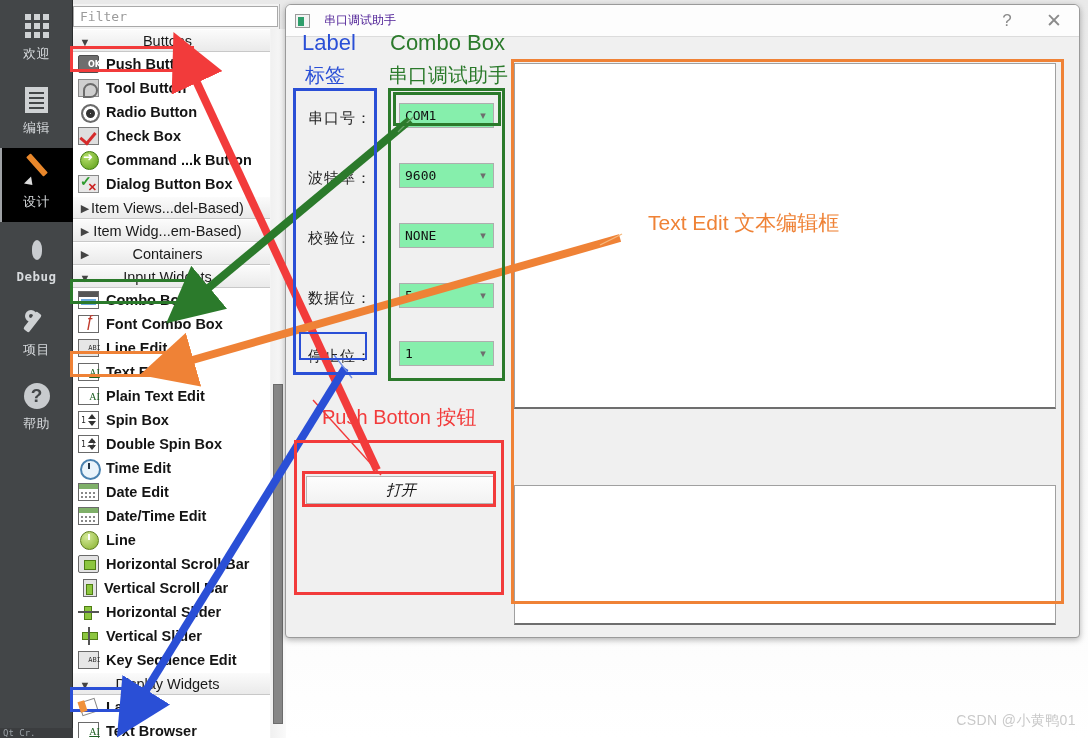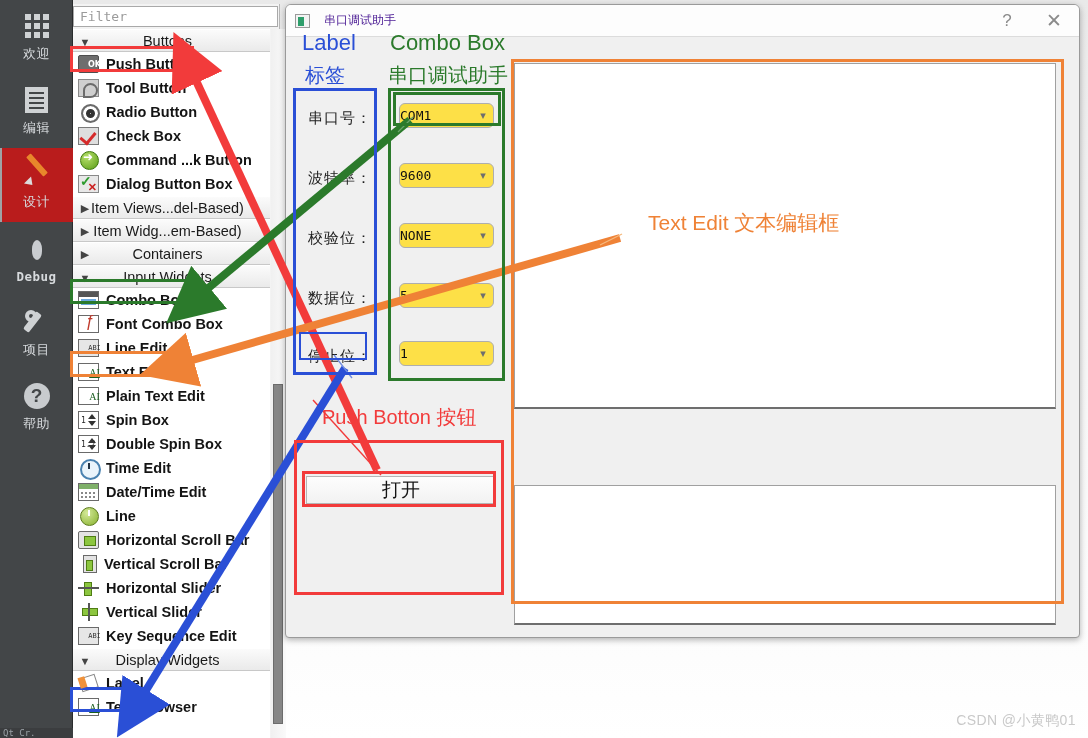--- a/index.html
+++ b/index.html
@@ -17,21 +17,21 @@
 
   
   .modebar{
     position:absolute; left:0; top:0; width:73px; height:738px;
     background:#434648; border-right:1px solid #2a2c2d;
   }
   .modebar .mode{
     width:73px; height:74px; display:flex; flex-direction:column;
     align-items:center; justify-content:center; color:#cfd2d4; gap:4px;
   }
-  .mode.active{ background:#b91c1c; box-shadow: inset 2px 0 0 #9fa2a5; }
+  .mode.active{ background:#000000; box-shadow: inset 2px 0 0 #9fa2a5; }
   .mode .glyph{ height:30px; display:flex; align-items:center; justify-content:center; }
   .mode .mlabel{ font-size:13px; color:#d7dadd; letter-spacing:.5px; }
   .mode .mlabel.lat{ font-family:"DejaVu Sans Mono", monospace; font-size:12.5px; font-weight:bold;}
 
   .grid-ico{ display:grid; grid-template-columns:repeat(3,6px); grid-template-rows:repeat(3,6px); gap:3px; }
   .grid-ico i{ background:#cfd2d4; display:block; }
   .doc-ico{ width:23px; height:26px; background:#cfd2d4; position:relative; }
   .doc-ico:after{ content:""; position:absolute; left:4px; top:5px; right:4px; height:2px;
       background:#434648; box-shadow:0 5px 0 #434648, 0 10px 0 #434648, 0 15px 0 #434648; }
   .pencil{ width:32px; height:30px; position:relative; }
@@ -162,36 +162,37 @@
   .tbtn{ width:44px;height:31px;display:flex;align-items:center;justify-content:center;
      color:#8b8b8b;font-size:17px;}
   .tbtn.x{ font-size:19px; width:50px;}
 
   
   .formpane{ position:absolute; left:0; top:32px; right:0; bottom:0; }
 
   .lbl-cn{ position:absolute; font-size:15px; color:#1c1c1c;
      font-family:"DejaVu Sans", sans-serif; letter-spacing:1px;}
   .combo{
-    position:absolute; width:95px; height:25px; background:#fde047;
-    border:1px solid #aeaeae; border-radius:6px;
+    position:absolute; width:95px; height:25px; background:#86efac;
+    border:1px solid #aeaeae; border-radius:0;
     font-family:"DejaVu Sans Mono", monospace; font-size:13px; color:#111;
-    display:flex; align-items:center; 
+    display:flex; align-items:center; padding-left:5px;
   }
   .combo .cv{ flex:1; }
   .combo .carat{ width:20px; text-align:center; color:#6e6e6e; font-size:11px;
      font-family:"Liberation Sans",sans-serif;}
 
   .pbtn{
     position:absolute; width:190px; height:28px;
     background:linear-gradient(180deg,#fdfdfd,#f2f2f2);
     border:1px solid #b5b5b5; border-radius:0;
     display:flex;align-items:center;justify-content:center;
-    font-size:19px; color:#141414; font-family:"DejaVu Sans",sans-serif;
+    font-size:15px; color:#141414; font-family:"DejaVu Sans",sans-serif;
     box-shadow:0 1px 0 rgba(0,0,0,.07);
+    font-style:italic;
   }
   .pbtn.disabled{ color:#a8a8a8; background:#f4f4f4; border-color:#cfcfcf; }
 
   .tedit{ position:absolute; background:#fff; border:1px solid #a0a0a0; }
   .tedit.b2{ border-width:1px 1px 2px 1px; border-bottom-color:#6e6e6e; }
 
   
   .anno{ position:absolute; inset:0; pointer-events:none; }
   .annotext{ position:absolute; font-family:"Liberation Sans", sans-serif; white-space:nowrap; }
   .box{ position:absolute; background:transparent; }
@@ -349,20 +350,24 @@
         <span class="ic ic-spin">1</span>
         <span class="lbl">Spin Box</span>
       </div>
       <div class="item">
         <span class="ic ic-spin">1.2</span>
         <span class="lbl">Double Spin Box</span>
       </div>
       <div class="item">
         <span class="ic ic-clock"></span>
         <span class="lbl">Time Edit</span>
+      </div>
+      <div class="item">
+        <span class="ic ic-cal"></span>
+        <span class="lbl">Date Edit</span>
       </div>
       <div class="item">
         <span class="ic ic-cal"></span>
         <span class="lbl">Date/Time Edit</span>
       </div>
       <div class="item">
         <span class="ic ic-dial"></span>
         <span class="lbl">Line</span>
       </div>
       <div class="item">

